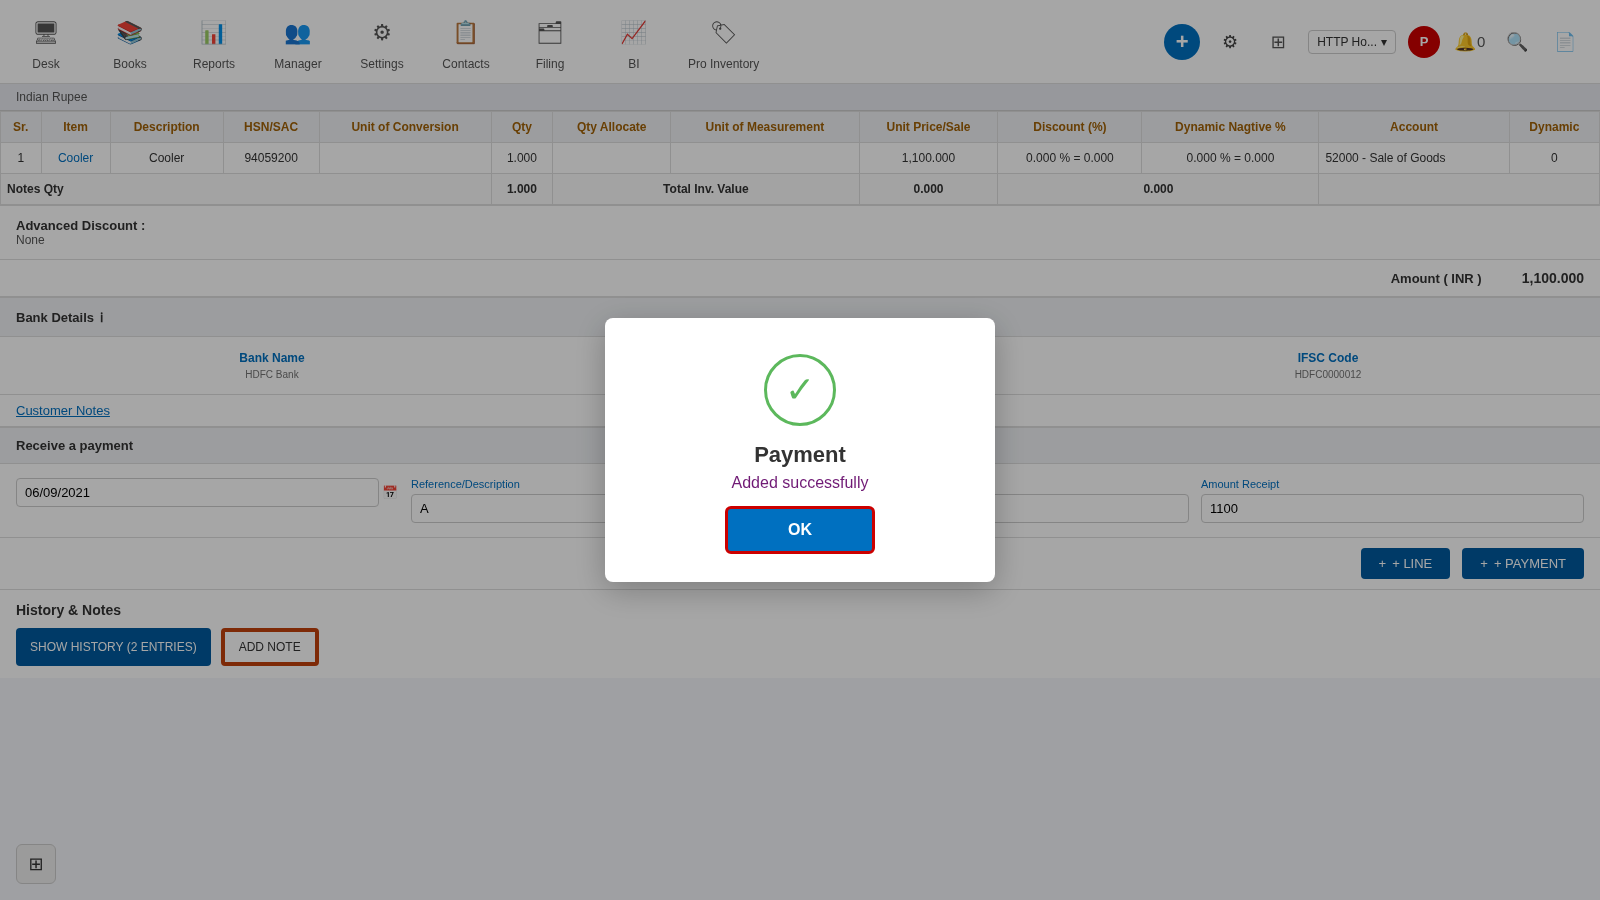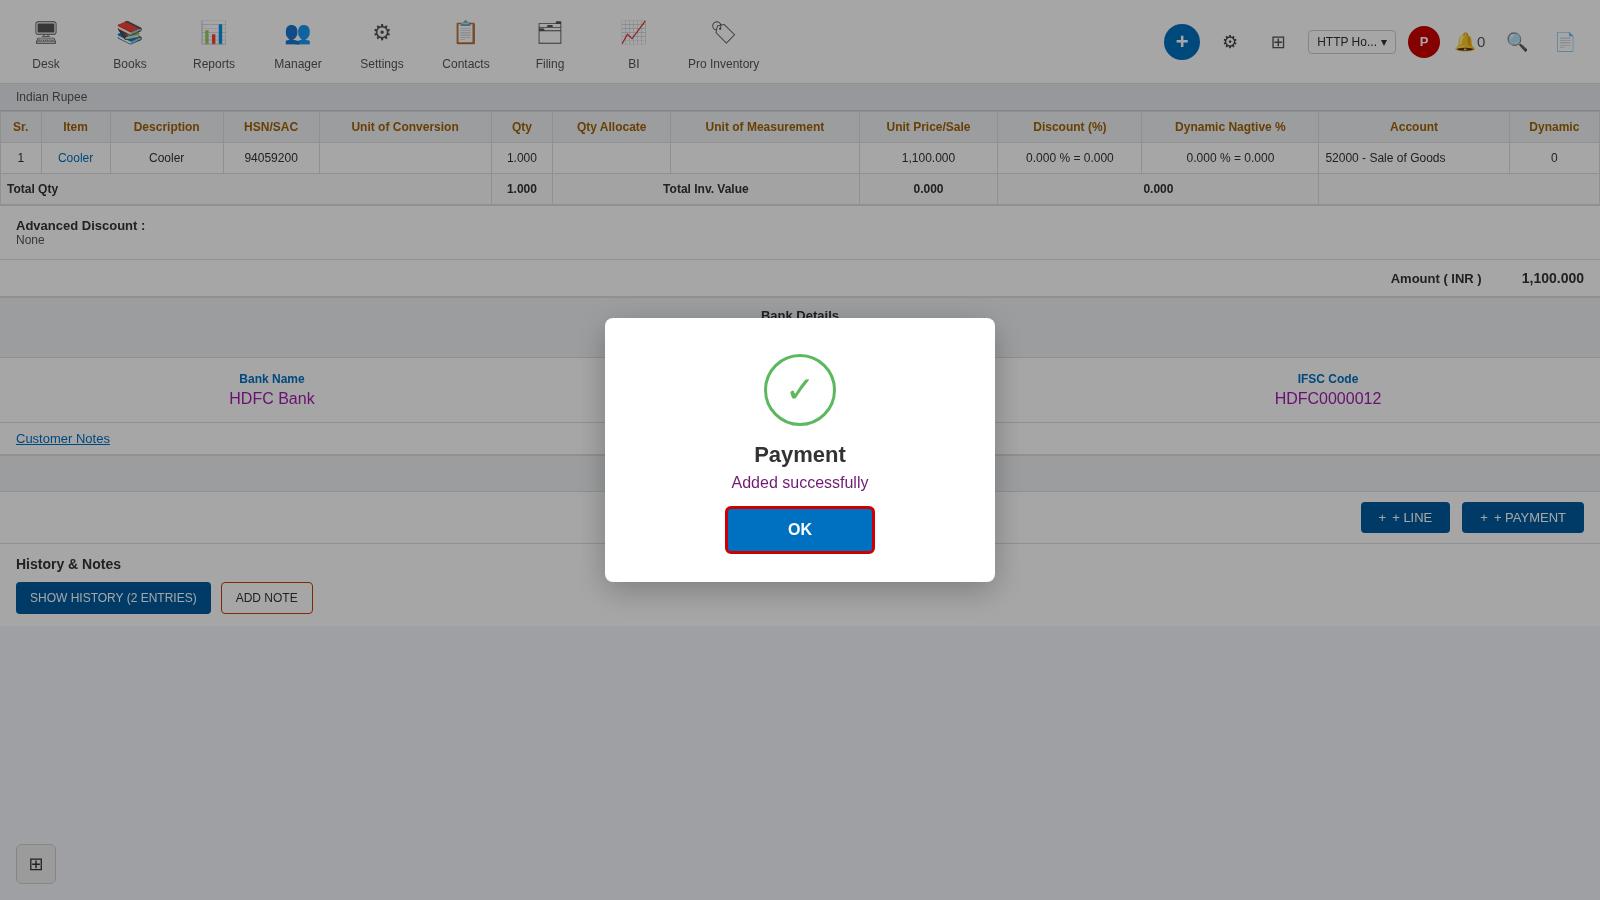--- a/index.html
+++ b/index.html
@@ -77,28 +77,28 @@
       display: flex; justify-content: flex-end; align-items: center;
       padding: 10px 16px; background: #fff; border-bottom: 1px solid #ddd;
     }
     .amount-label { font-size: 13px; font-weight: 600; margin-right: 40px; }
     .amount-value { font-size: 14px; font-weight: 600; color: #333; }
 
     
     .section-header {
       background: #f0f2f5; padding: 10px 16px; font-size: 13px; font-weight: 600;
       border-top: 1px solid #ddd; border-bottom: 1px solid #ddd;
-      display: flex; align-items: center; gap: 6px; flex-direction: column;
+      display: flex; align-items: center; gap: 6px;
     }
     .bank-details-grid {
       display: grid; grid-template-columns: repeat(3, 1fr); gap: 16px;
       padding: 14px 16px; background: #fff; border-bottom: 1px solid #ddd; text-align: center;
     }
     .bank-field-label { font-size: 12px; font-weight: 600; color: #0070c0; }
-    .bank-field-value { font-size: 16px; color: #a21caf; margin-top: 4px; }
+    .bank-field-value { font-size: 10px; color: #737373; margin-top: 4px; }
 
     
     .customer-notes-link {
       padding: 8px 16px; background: #fff; border-bottom: 1px solid #ddd;
       color: #0070c0; font-size: 13px; cursor: pointer; text-decoration: underline;
     }
 
     
     .receive-section { background: #fff; border-bottom: 1px solid #ddd; }
     .payment-fields {
@@ -131,21 +131,21 @@
 
     
     .history-section { background: #fff; padding: 12px 16px; }
     .history-title { font-size: 14px; font-weight: 700; color: #333; margin-bottom: 10px; }
     .history-btns { display: flex; gap: 10px; }
     .btn-show-history {
       background: #005a9e; color: #fff; border: none; border-radius: 4px;
       padding: 8px 14px; cursor: pointer; font-size: 12px;
     }
     .btn-add-note {
-      background: #fff; color: #333; border: 1px solid #c2410c; border-radius: 4px;
+      background: #fff; color: #333; border: 4px solid #c2410c; border-radius: 4px;
       padding: 8px 14px; cursor: pointer; font-size: 12px;
     }
 
     
     .bottom-left-icon {
       position: fixed; bottom: 16px; left: 16px;
       width: 40px; height: 40px; background: #eee; border-radius: 6px;
       display: flex; align-items: center; justify-content: center;
       font-size: 18px; cursor: pointer; border: 1px solid #ccc;
     }
@@ -273,21 +273,21 @@
           <td>1.000</td>
           <td></td>
           <td></td>
           <td>1,100.000</td>
           <td>0.000 % = 0.000</td>
           <td>0.000 % = 0.000</td>
           <td class="left">52000 - Sale of Goods</td>
           <td>0</td>
         </tr>
         <tr class="total-row">
-          <td class="left" colspan="5">Total Qty</td>
+          <td class="left" colspan="5">Notes Qty</td>
           <td>1.000</td>
           <td colspan="2">Total Inv. Value</td>
           <td>0.000</td>
           <td colspan="2">0.000</td>
           <td colspan="2"></td>
         </tr>
       </tbody>
     </table>
   </div>
 
@@ -320,20 +320,42 @@
       <div class="bank-field-value">HDFC0000012</div>
     </div>
   </div>
 
   <div class="customer-notes-link">
     <span>Customer Notes</span>
   </div>
 
   <div class="section-header">
     <span>Receive a payment</span>
+  </div>
+  <div class="receive-section">
+    <div class="payment-fields">
+      <div>
+        <div class="date-field">
+          <input type="text" class="field-input" value="06/09/2021" style="">
+          <span>📅</span>
+        </div>
+      </div>
+      <div>
+        <div class="field-label">Reference/Description</div>
+        <input type="text" class="field-input" value="A" style="">
+      </div>
+      <div>
+        <div class="field-label">Paid To *</div>
+        <input type="text" class="field-input" value="0330-HDFC Bank" style="">
+      </div>
+      <div>
+        <div class="field-label">Amount Receipt</div>
+        <input type="text" class="field-input" value="1100" style="">
+      </div>
+    </div>
   </div>
 
   <div class="action-btn-row">
     <button class="btn-line">
       <span>+</span>
       <span>+ LINE</span>
     </button>
     <button class="btn-payment">
       <span>+</span>
       <span>+ PAYMENT</span>

